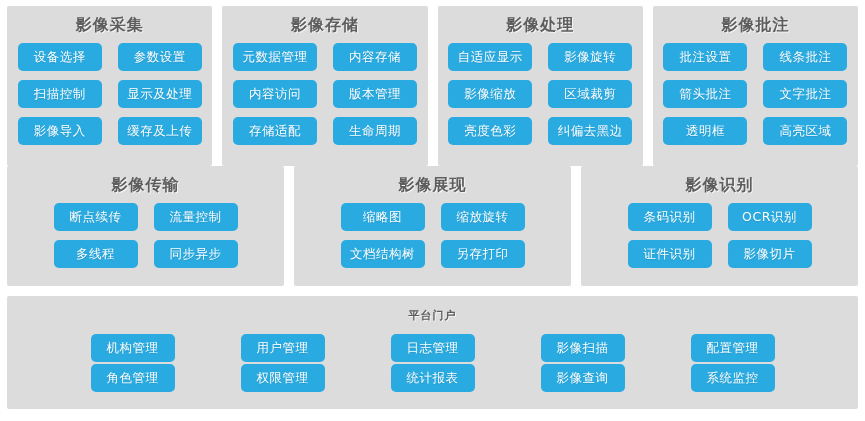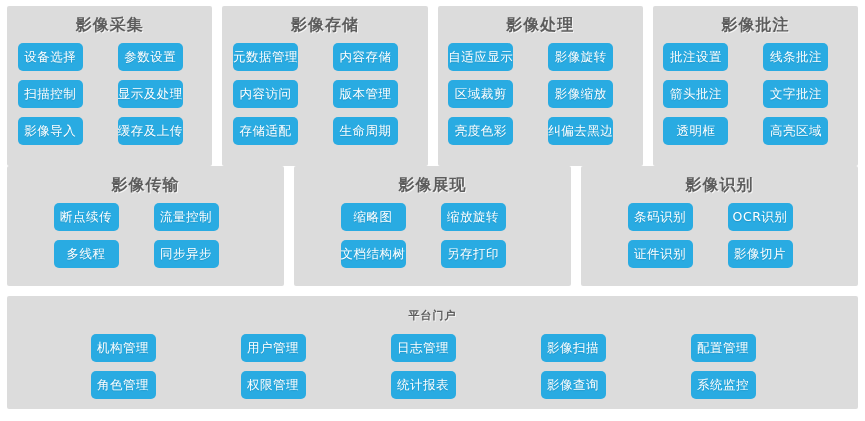--- a/index.html
+++ b/index.html
@@ -75,31 +75,31 @@
   
   .btn-grid {
     display: grid;
     grid-template-columns: repeat(2, 84px);
     gap: 9px 16px;
     justify-content: center;
   }
   .btn-grid-portal {
     display: grid;
     grid-template-columns: repeat(5, 84px);
-    gap: 9px 66px;
+    gap: 2px 66px;
     justify-content: center;
   }
 
   .fn-btn {
     background: #29ABE2;
     color: #ffffff;
     border: 0;
     border-radius: 5px;
     height: 28px;
-    width: 65px;
+    width: 84px;
     font-size: 12.5px;
     font-family: "DejaVu Sans", "Liberation Sans", sans-serif;
     letter-spacing: 0.5px;
     text-align: center;
     line-height: 28px;
     cursor: pointer;
     white-space: nowrap;
     overflow: hidden;
     box-sizing: border-box;
     text-shadow: 0 1px 1px rgba(0,0,0,0.12);
@@ -136,22 +136,22 @@
         <button class="fn-btn">存储适配</button>
         <button class="fn-btn">生命周期</button>
       </div>
     </div>
 
     <div class="panel">
       <div class="panel-title">影像处理</div>
       <div class="btn-grid">
         <button class="fn-btn">自适应显示</button>
         <button class="fn-btn">影像旋转</button>
+        <button class="fn-btn">影像缩放</button>
         <button class="fn-btn">区域裁剪</button>
-        <button class="fn-btn">影像缩放</button>
         <button class="fn-btn">亮度色彩</button>
         <button class="fn-btn">纠偏去黑边</button>
       </div>
     </div>
 
     <div class="panel">
       <div class="panel-title">影像批注</div>
       <div class="btn-grid">
         <button class="fn-btn">批注设置</button>
         <button class="fn-btn">线条批注</button>

